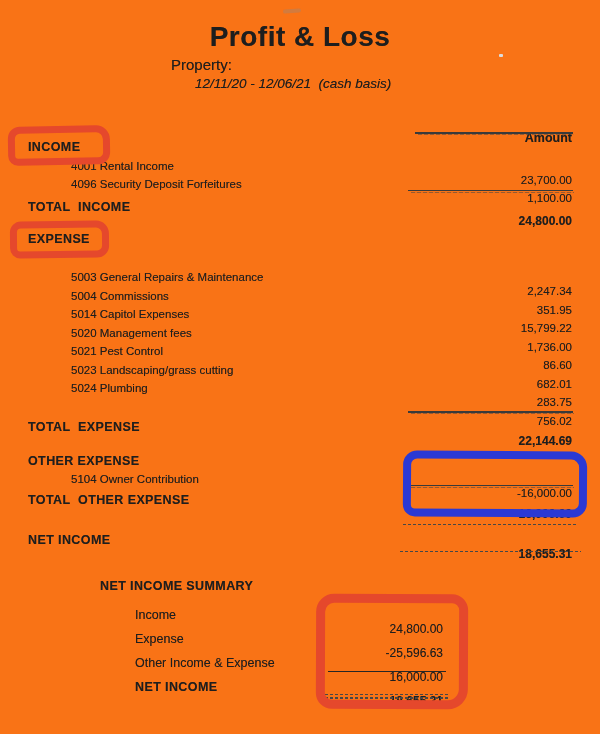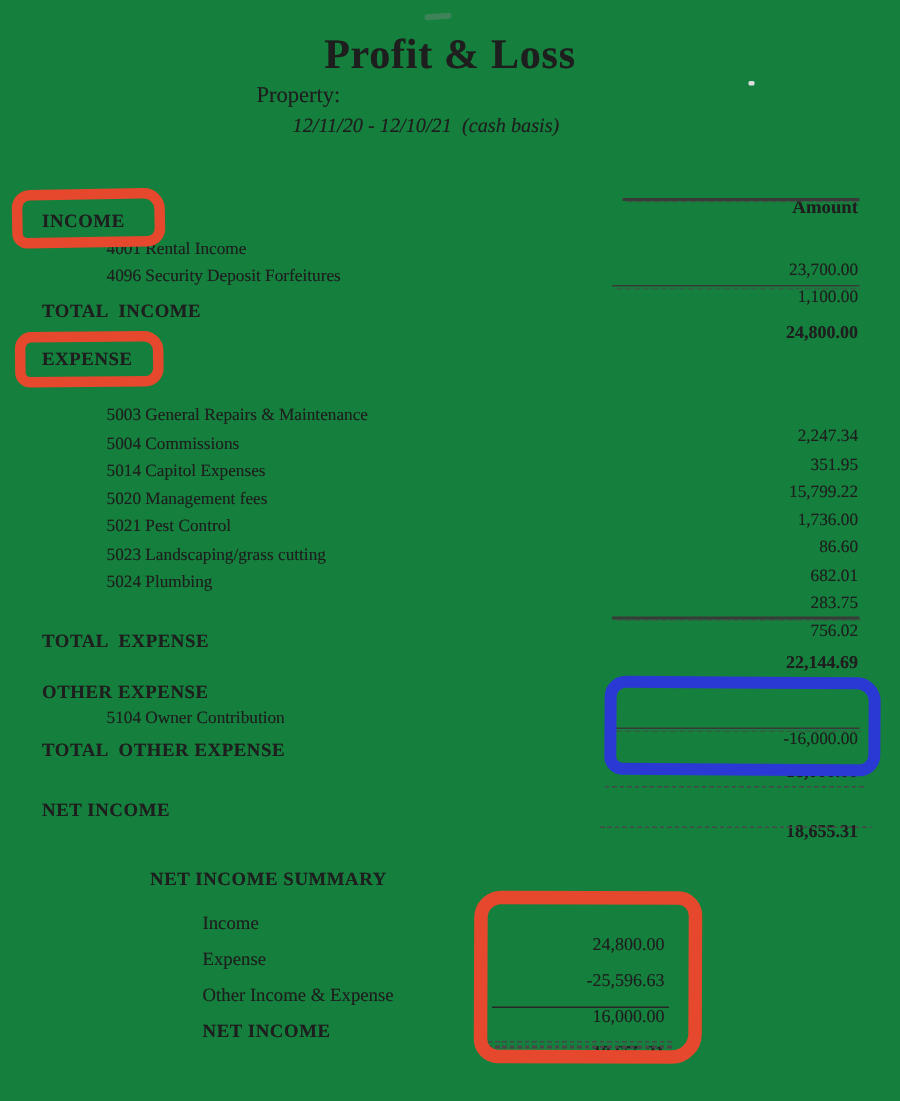--- a/index.html
+++ b/index.html
@@ -1,18 +1,18 @@
 <!DOCTYPE html>
 <html><head>
 <meta charset="utf-8">
 <style>
   html,body{margin:0;padding:0;background:#ffffff;}
   .page{
-    position:relative;width:600px;height:734px;background:#15803d;overflow:hidden;
-    font-family:Liberation Serif, serif;color:#1e1e1e;
+    position:relative;width:600px;height:734px;background:#f97316;overflow:hidden;
+    font-family:Liberation Sans, sans-serif;color:#1e1e1e;
   }
   .t{position:absolute;white-space:pre;line-height:1.15;text-shadow:0 0 .4px rgba(30,30,30,.55);}
   .bold{font-weight:bold;}
   .title{left:0;right:0;text-align:center;font-size:28px;font-weight:bold;letter-spacing:.5px;}
   .property{font-size:15px;}
   .period{font-size:13.5px;font-style:italic;}
   .hdr{font-size:12.5px;font-weight:bold;letter-spacing:.4px;}
   .row{position:absolute;left:0;width:100%;height:15px;font-size:11.5px;}
   .row .lbl{position:absolute;left:71px;top:0;white-space:pre;text-shadow:0 0 .4px rgba(30,30,30,.5);}
   .row .lbl.sec{left:28px;font-size:12.5px;font-weight:bold;letter-spacing:.4px;}
@@ -40,21 +40,21 @@
 </head>
 <body>
 
 <div class="page">
 
   <div class="artifact smudge"></div>
   <div class="artifact dot"></div>
 
   <div class="t title" style="top:21px">Profit &amp; Loss</div>
   <div class="t property" style="left:171px;top:56px">Property:</div>
-  <div class="t period" style="left:195px;top:76px">12/11/20 - 12/10/21  (cash basis)</div>
+  <div class="t period" style="left:195px;top:76px">12/11/20 - 12/06/21  (cash basis)</div>
 
   <div class="row" style="top:117px">
     <span class="amt bold" style="font-size:12.5px">Amount</span>
   </div>
   <div class="rule" style="left:415px;width:158px;top:132px"></div>
 
   <div class="row" style="top:140px">
     <span class="lbl sec">INCOME</span>
   </div>
   <div class="row" style="top:160px">

